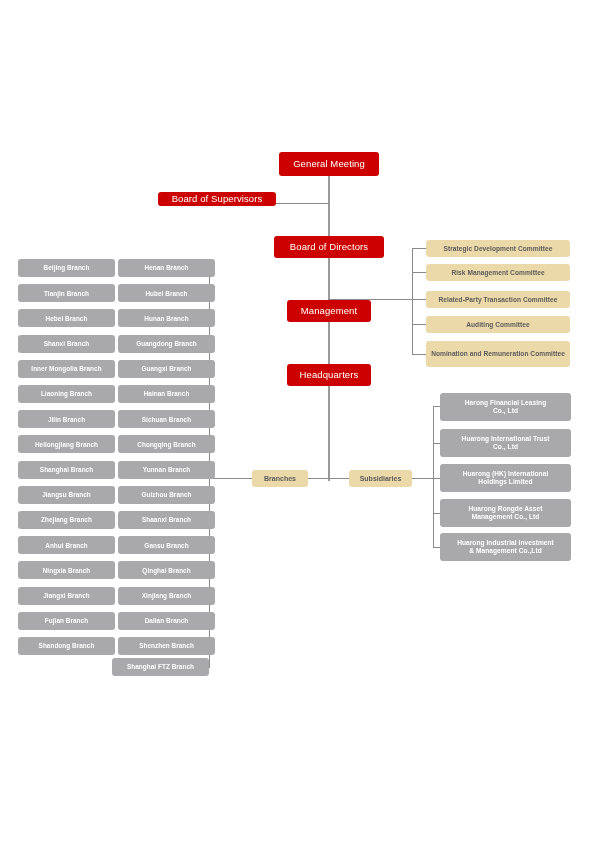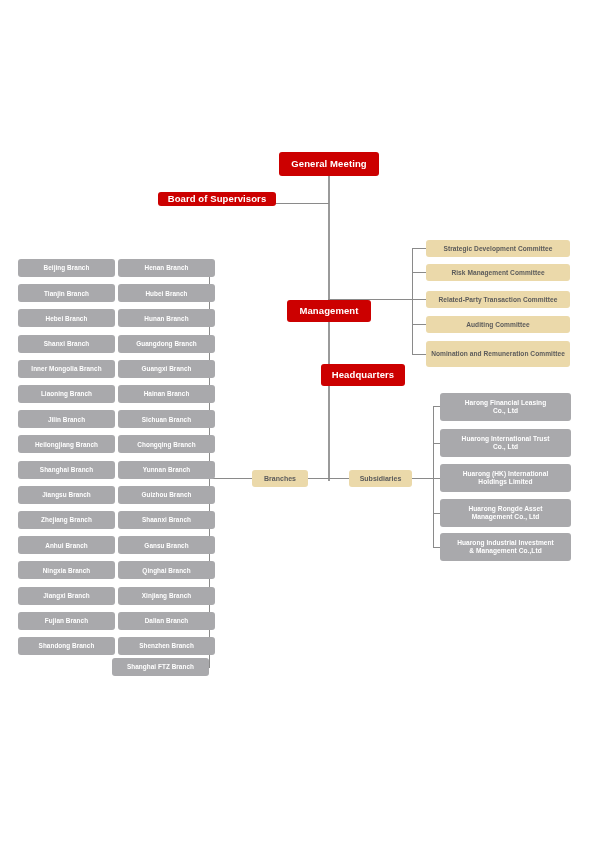--- a/index.html
+++ b/index.html
@@ -27,21 +27,21 @@
     align-items: center;
     justify-content: center;
     text-align: center;
     border-radius: 3px;
     line-height: 1.12;
     z-index: 3;
   }
   .node-red {
     background: #CC0000;
     color: #ffffff;
-    font-weight: bold;
+    font-weight: normal;
     font-size: 9.5px;
     letter-spacing: 0.1px;
   }
   .node-tan {
     background: #EBD9AA;
     color: #5B5B5B;
     font-weight: bold;
     font-size: 6.6px;
     letter-spacing: 0.05px;
   }
@@ -116,26 +116,29 @@
   <div class="line line-h" style="left:433px; top:547px; width:8px;"></div>
 
   <div class="node node-red" style="left:279px; top:152px; width:100px; height:24px;">
     <span class="cell-text">General Meeting</span>
   </div>
 
   <div class="node node-red" style="left:158px; top:192px; width:118px; height:14px;">
     <span class="cell-text">Board of Supervisors</span>
   </div>
 
+  <div class="node node-red" style="left:274px; top:236px; width:110px; height:22px;">
+    <span class="cell-text">Board of Directors</span>
+  </div>
 
   <div class="node node-red" style="left:287px; top:300px; width:84px; height:22px;align-items:center;">
     <span class="cell-text">Management</span>
   </div>
 
-  <div class="node node-red" style="left:287px; top:364px; width:84px; height:22px;margin-left:34px;">
+  <div class="node node-red" style="left:287px; top:364px; width:84px; height:22px;">
     <span class="cell-text">Headquarters</span>
   </div>
 
   <div class="node node-tan" style="left:426px; top:240px; width:144px; height:17px;">
     <span class="cell-text">Strategic Development Committee</span>
   </div>
   <div class="node node-tan" style="left:426px; top:264px; width:144px; height:17px;">
     <span class="cell-text">Risk Management Committee</span>
   </div>
   <div class="node node-tan" style="left:426px; top:291px; width:144px; height:17px;">

